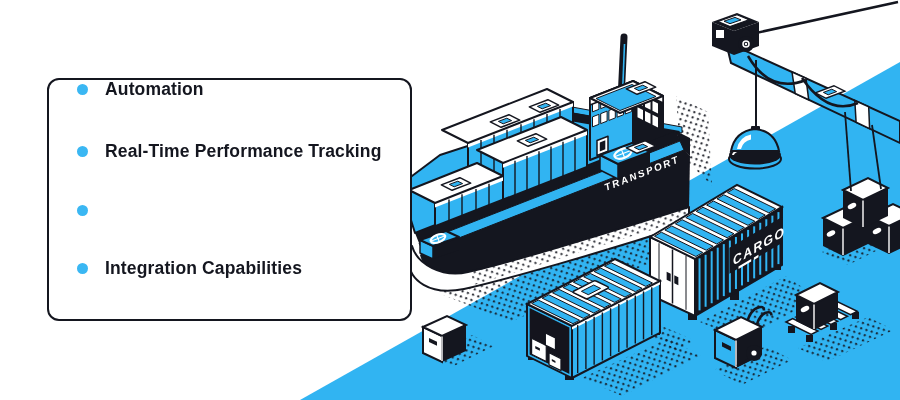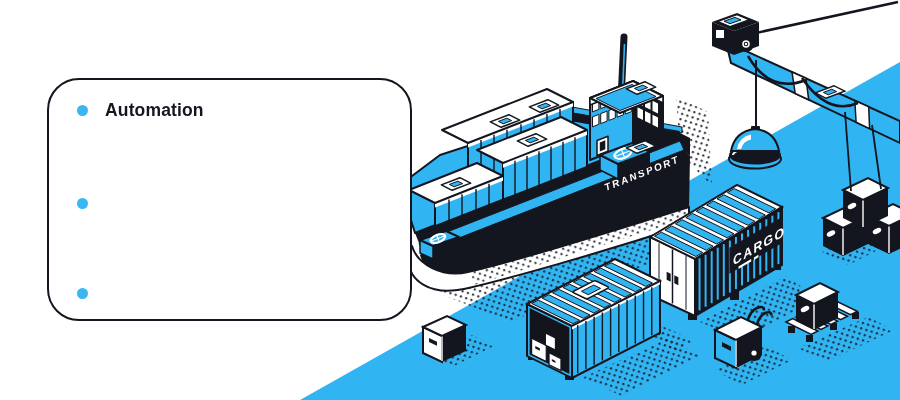--- a/index.html
+++ b/index.html
@@ -1,22 +1,22 @@
 <!DOCTYPE html>
 <html><head>
 <meta charset="utf-8">
 <style>
   html,body{margin:0;padding:0;background:#e8e8e8;}
   .stage{position:relative;width:900px;height:400px;background:#ffffff;overflow:hidden;
          font-family:"Liberation Sans",sans-serif;}
   .illu{position:absolute;left:0;top:0;}
   .illu *{vector-effect:non-scaling-stroke;}
   .card{position:absolute;left:47px;top:78px;width:365px;height:243px;background:#ffffff;
-        border:2.6px solid #14161F;border-radius:32px;box-sizing:border-box;
-        display:flex;align-items:center;}
+        border:2.6px solid #14161F;border-radius:12px;box-sizing:border-box;
+        display:flex;align-items:flex-start;}
   .card ul{list-style:none;margin:0;padding:0 18px 0 28px;width:100%;height:198px;
         display:flex;flex-direction:column;justify-content:space-between;}
   .card li{display:flex;align-items:center;gap:17px;}
   .dot{width:11px;height:11px;border-radius:50%;background:#3AB7F3;flex:0 0 auto;}
   .lbl{font-size:17.5px;font-weight:700;letter-spacing:.15px;color:#14161F;line-height:1.1;}
 </style>
 </head>
 <body>
 
 <div class="stage">
@@ -373,19 +373,24 @@
   </svg>
 
   <div class="card">
     <ul>
       <li>
         <span class="dot"></span>
         <span class="lbl">Automation</span>
       </li>
       <li>
         <span class="dot"></span>
+        <span class="lbl">Real-Time Performance Tracking</span>
       </li>
       <li>
         <span class="dot"></span>
       </li>
+      <li>
+        <span class="dot"></span>
+        <span class="lbl">Integration Capabilities</span>
+      </li>
     </ul>
   </div>
 </div>
 
 </body></html>

